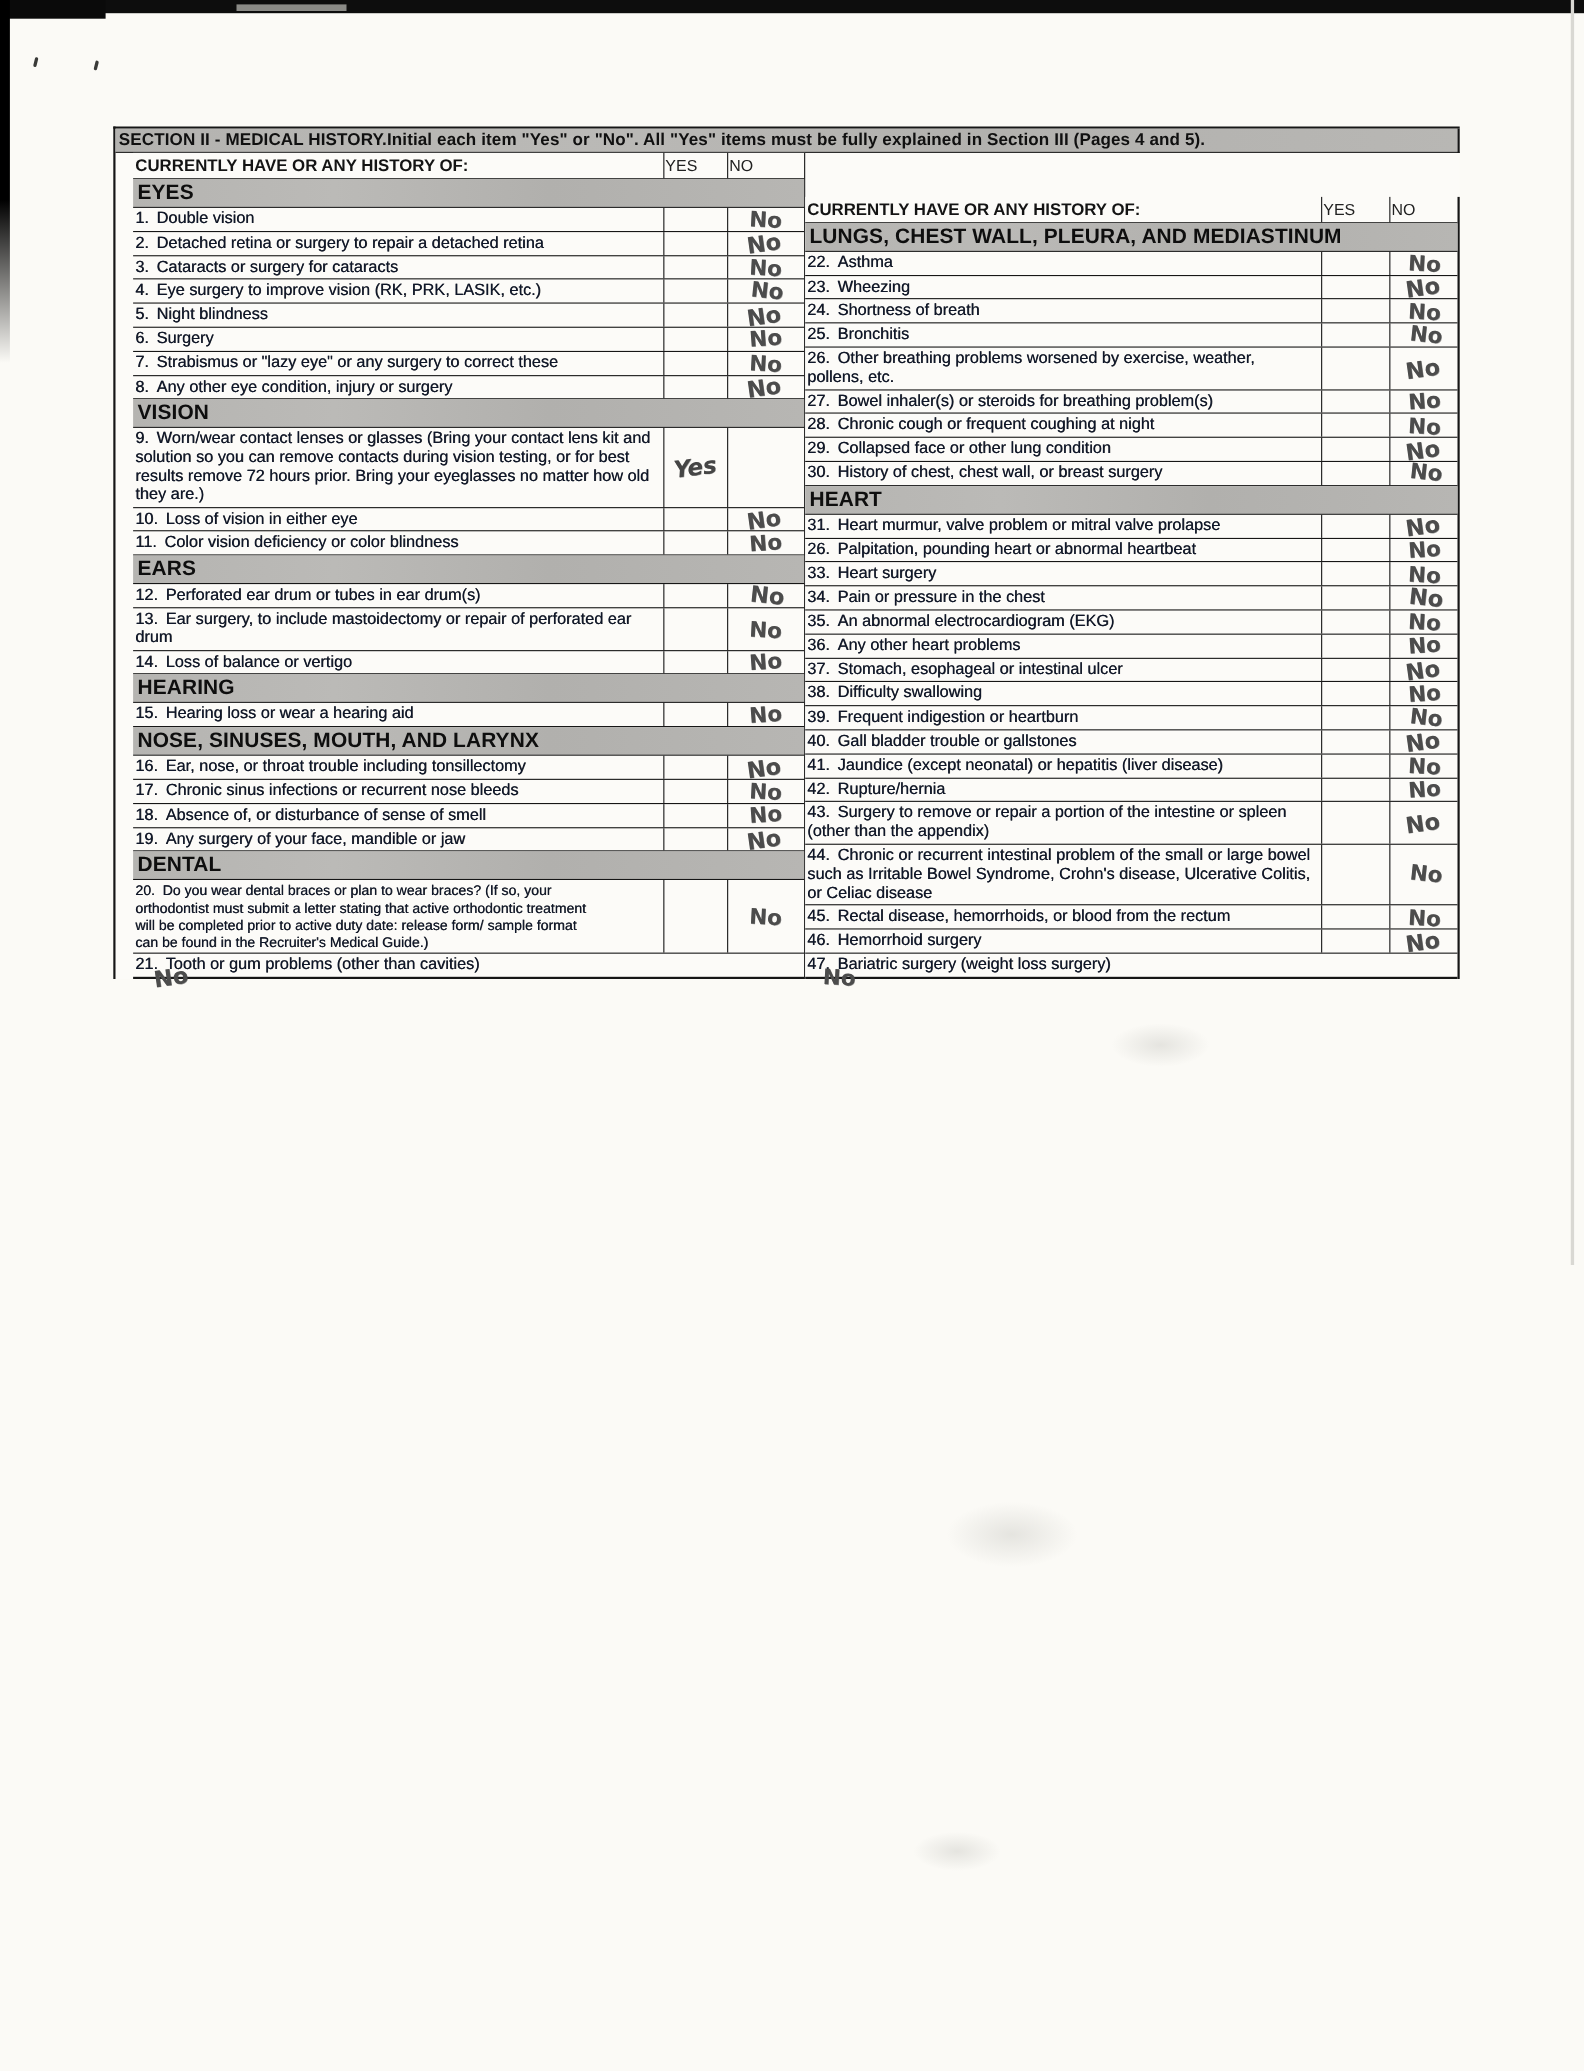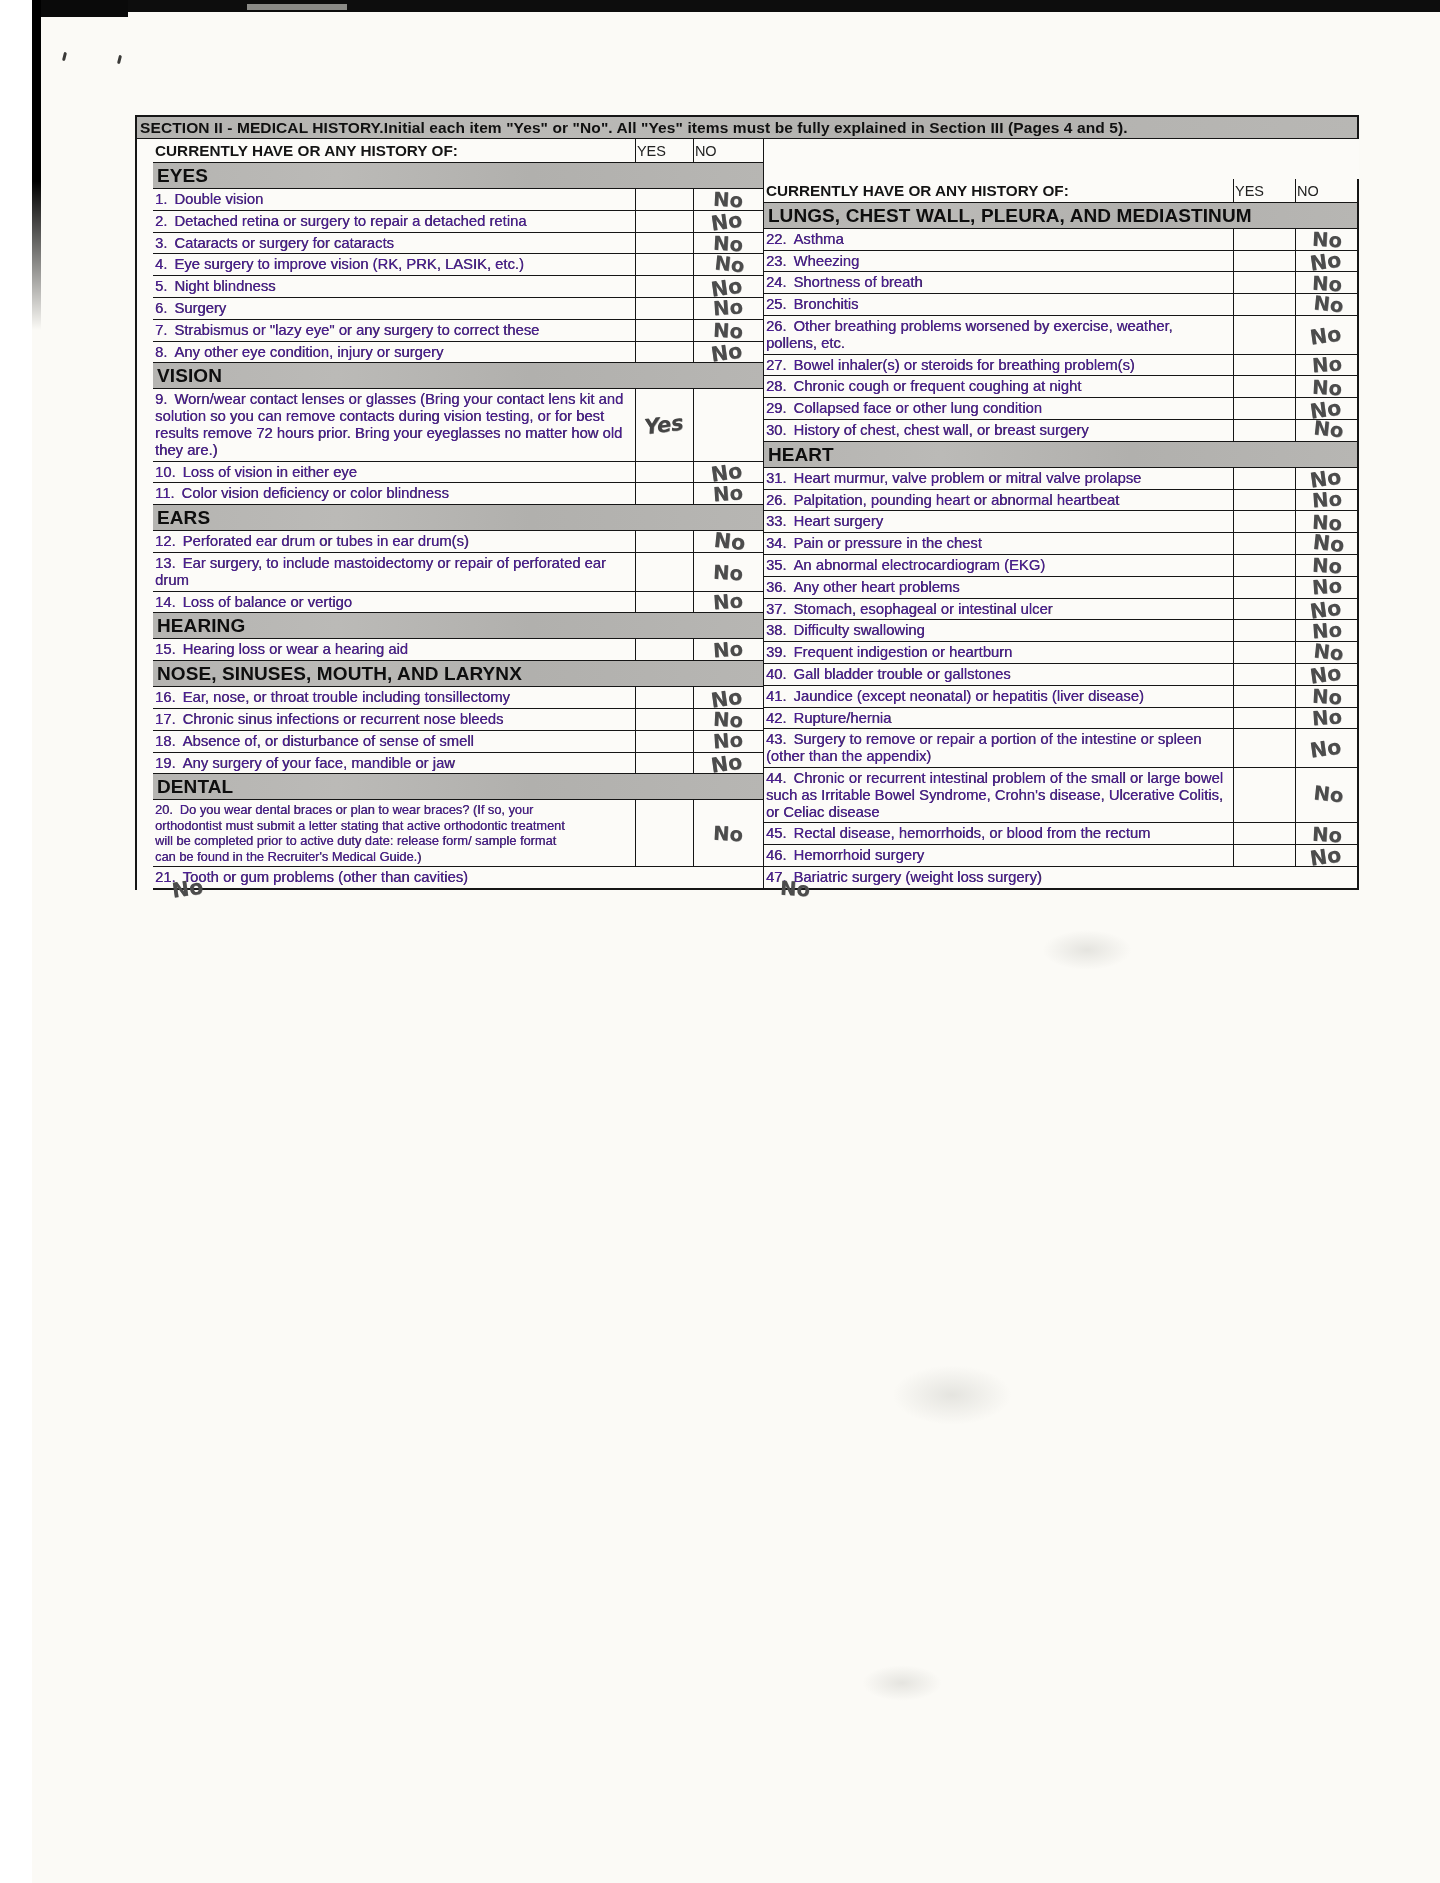--- a/index.html
+++ b/index.html
@@ -1,19 +1,19 @@
 <!DOCTYPE html>
 <html><head>
 <meta charset="utf-8">
 <style>
   * { margin:0; padding:0; box-sizing:border-box; }
   html,body { width:1440px; height:1883px; }
   body { position:relative; background:#ffffff; font-family:"Liberation Sans", sans-serif; }
 
-  .page { position:absolute; inset:0; background:#fbfaf6; overflow:hidden;margin-left:32px; }
+  .page { position:absolute; inset:0; background:#fbfaf6; overflow:hidden; }
 
   
   .top-bar { position:absolute; left:0; top:0; width:100%; height:12px; background:#0d0d0d; }
   .top-bar-thick { position:absolute; left:0; top:0; width:96px; height:17px; background:#0a0a0a; }
   .top-bar-notch { position:absolute; left:215px; top:4px; width:100px; height:6px; background:#8a8a86; }
   .left-wedge { position:absolute; left:0; top:0; width:9px; height:330px;
     background:linear-gradient(to bottom, #000 0%, #000 55%, rgba(0,0,0,0) 100%); }
   .tick { position:absolute; width:3px; height:9px; background:#3a3a38; border-radius:2px; transform:rotate(14deg); }
   .tick1 { left:31px; top:52px; }
   .tick2 { left:86px; top:55px; }
@@ -46,21 +46,21 @@
   .col-header .label { flex:1; font-weight:bold; font-size:15.3px; color:#141414; padding:3px 2px 1px 2px; white-space:nowrap; }
   .col-header .yn { border-left:1px solid #161616; font-size:14.5px; color:#222; padding:4px 1px 1px 1px; }
 
   .sec { background:linear-gradient(90deg,#b5b4b1,#bbbab7 30%,#b1b0ad 62%,#b7b6b3);
     border-bottom:1px solid #161616; font-weight:bold; font-size:19px; color:#0e0e0e;
     min-height:21px; padding:2px 4px 1px 4px; letter-spacing:0.1px; }
 
   .row { display:flex; border-bottom:1px solid #161616; align-items:stretch; min-height:21.7px; }
   .row:last-child { border-bottom:2px solid #161616;flex-direction:column; }
 
-  .cell-text { flex:1; font-size:14.8px; color:#4c1d95; padding:2px 6px 2px 2px; line-height:16.8px;
+  .cell-text { flex:1; font-size:14.8px; color:#0f172a; padding:2px 6px 2px 2px; line-height:16.8px;
     text-shadow:0.3px 0 0 rgba(25,25,25,0.85); }
   .cell-text .num { margin-right:7px; }
   .row.small .cell-text { font-size:12.8px; line-height:15.4px; padding-right:70px; }
   .row.justify .cell-text { text-align:justify; padding-right:10px; }
 
   .cell-yes, .cell-no { border-left:1px solid #161616; position:relative; overflow:visible; }
 
   
   .hw { position:absolute; left:50%; top:50%; font-family:"DejaVu Sans", sans-serif; font-weight:bold;
     color:#4c4c4c; font-size:19.5px; line-height:1; transform:translate(-50%,-50%) rotate(-4deg);

